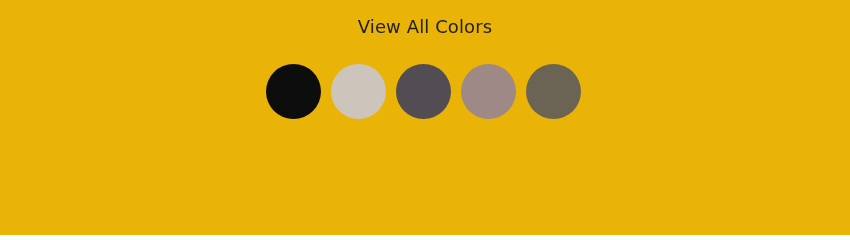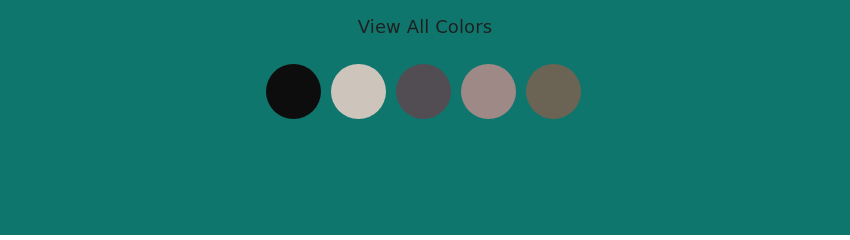--- a/index.html
+++ b/index.html
@@ -53,21 +53,21 @@
     height: 55px;
     border-radius: 50%;
     flex: 0 0 auto;
     background: #cccccc;
     display: block;
   }
 </style>
 </head>
 <body style="background: rgb(255, 255, 255);">
 
-<div id="color-panel" style="background: #0f766e;">
+<div id="color-panel" style="background: #eab308;">
 
   <div id="panel-title" style="color: rgb(31, 31, 31);">View All Colors</div>
 
   <div id="swatch-row">
     <span class="color-swatch" style="background: rgb(14, 13, 13);"></span>
     <span class="color-swatch" style="background: rgb(205, 197, 188);"></span>
     <span class="color-swatch" style="background: rgb(82, 77, 82);"></span>
     <span class="color-swatch" style="background: rgb(158, 137, 134);"></span>
     <span class="color-swatch" style="background: rgb(107, 100, 84);"></span>
   </div>

